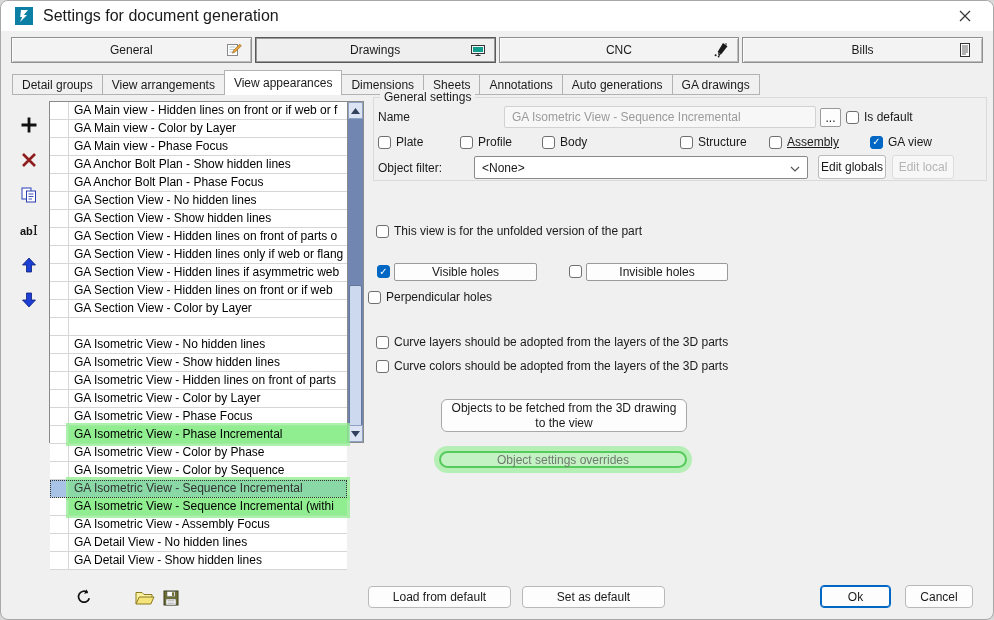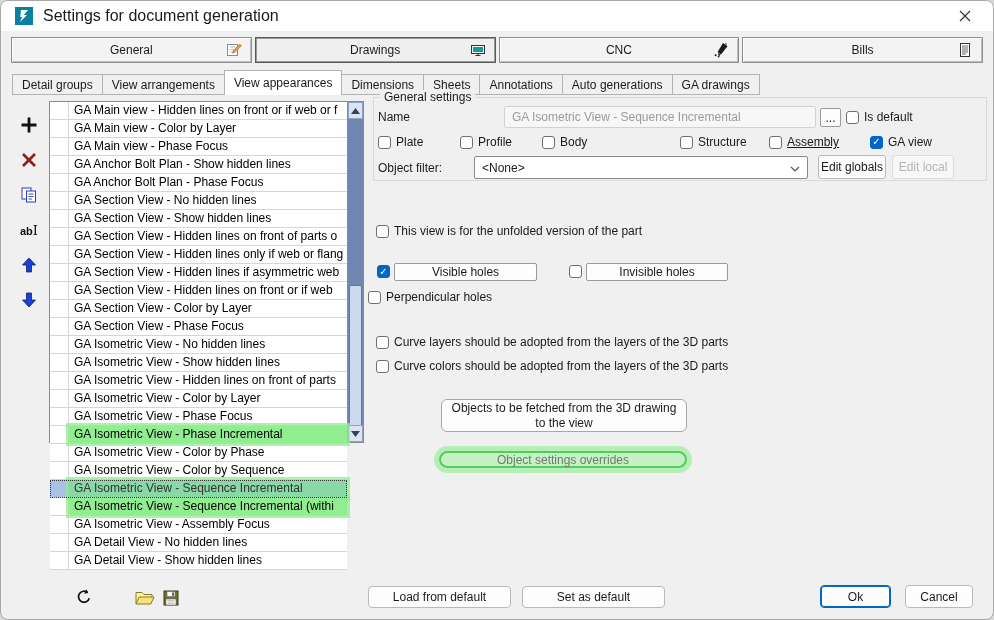--- a/index.html
+++ b/index.html
@@ -224,21 +224,20 @@
         <div class="row">
           <div class="sc"></div>
           <div class="lb">GA Section View - Hidden lines on front or if web</div>
         </div>
         <div class="row">
           <div class="sc"></div>
           <div class="lb">GA Section View - Color by Layer</div>
         </div>
         <div class="row">
           <div class="sc"></div>
-          <div class="lb">GA Section View - Phase Focus</div>
         </div>
         <div class="row">
           <div class="sc"></div>
           <div class="lb">GA Isometric View - No hidden lines</div>
         </div>
         <div class="row">
           <div class="sc"></div>
           <div class="lb">GA Isometric View - Show hidden lines</div>
         </div>
         <div class="row">

